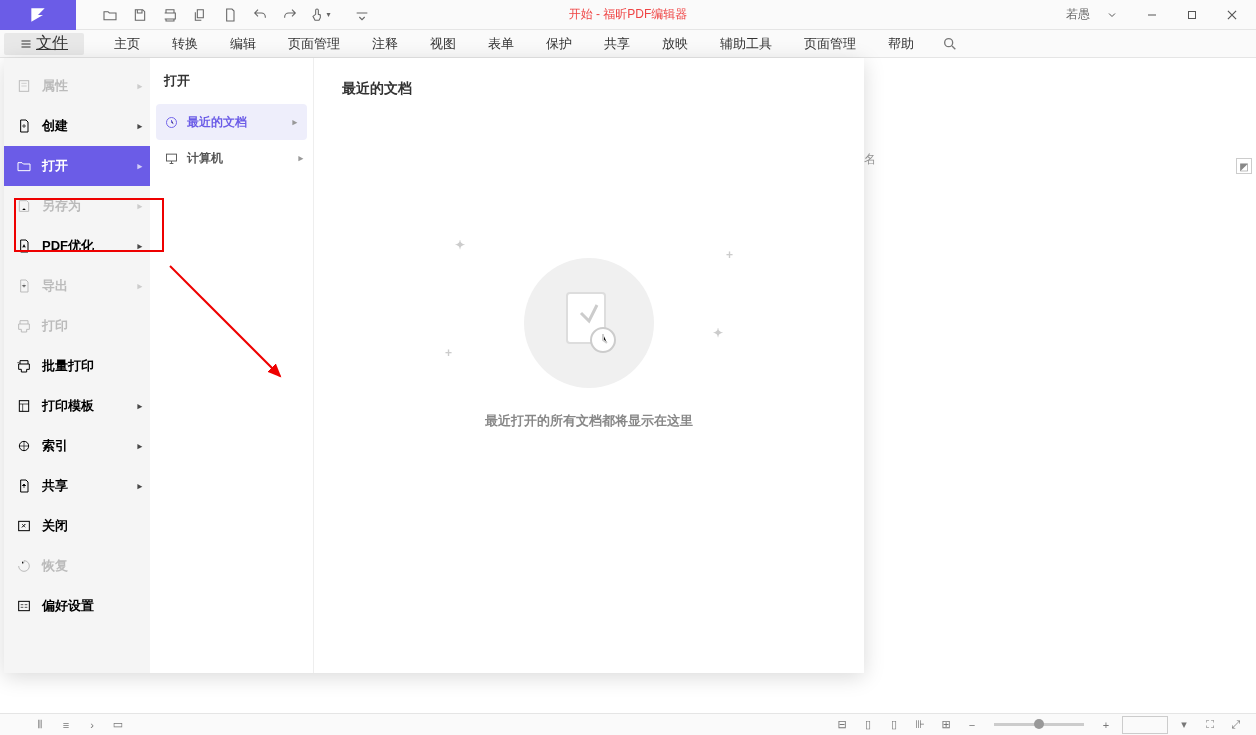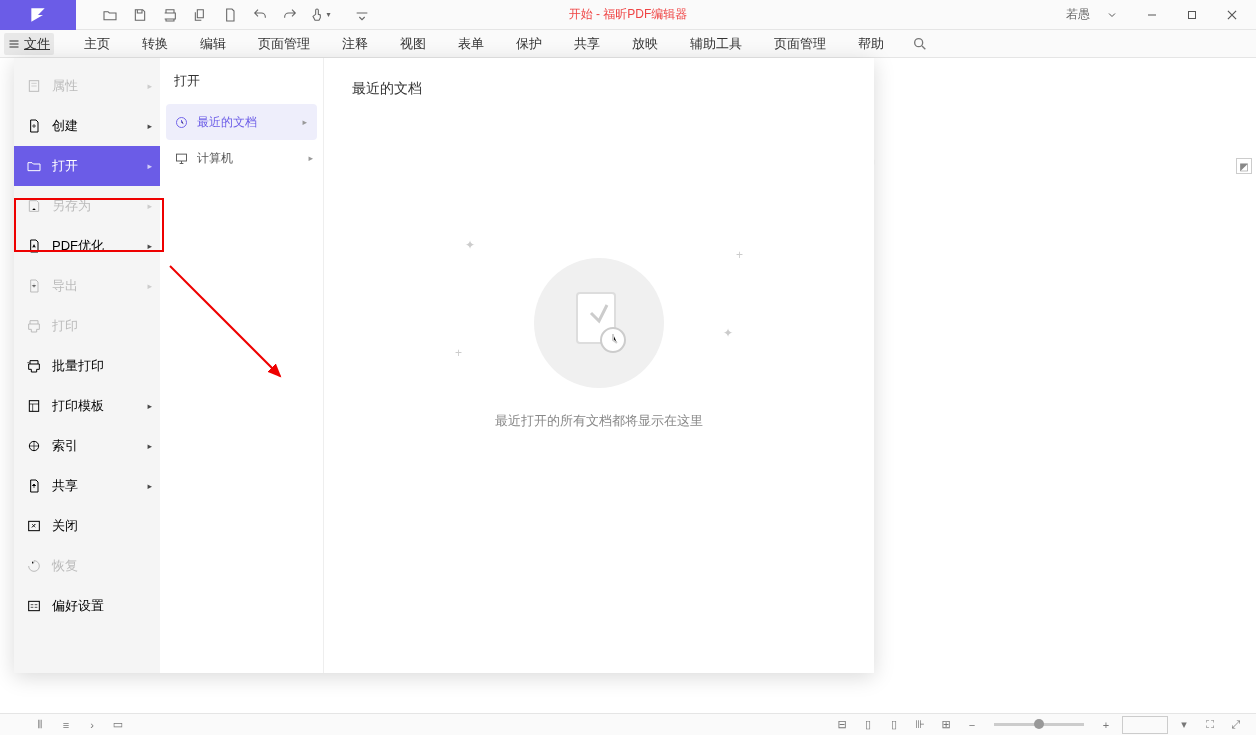--- a/index.html
+++ b/index.html
@@ -11,29 +11,29 @@
   .qat { display: flex; align-items: center; gap: 2px; padding-left: 20px; }
   .qat-btn { width: 28px; height: 26px; display: flex; align-items: center; justify-content: center; color: #666; cursor: pointer; }
   .qat-btn svg { width: 16px; height: 16px; }
   .title-center { position: absolute; left: 50%; transform: translateX(-50%); font-size: 12px; color: #ef4444; }
   .title-right { position: absolute; right: 6px; display: flex; align-items: center; gap: 4px; }
   .user-name { font-size: 12px; color: #666; }
   .win-btn { width: 36px; height: 26px; display: flex; align-items: center; justify-content: center; color: #555; cursor: pointer; }
 
   
   .ribbon { height: 28px; background: #fafafa; display: flex; align-items: center; border-bottom: 1px solid #e5e5e5; padding-left: 4px; }
-  .file-tab { height: 22px; background: #e8e8e8; padding: 0 4px; display: flex; align-items: center; gap: 4px; font-size: 13px; color: #333; cursor: pointer; border-radius: 2px; margin-right: 14px; text-decoration: underline; }
+  .file-tab { height: 22px; background: #e8e8e8; padding: 0 16px; display: flex; align-items: center; gap: 4px; font-size: 16px; color: #333; cursor: pointer; border-radius: 2px; margin-right: 14px; text-decoration: underline; }
   .ribbon-tab { padding: 0 16px; font-size: 13px; color: #333; cursor: pointer; height: 28px; display: flex; align-items: center; }
   .ribbon-search { margin-left: 10px; width: 20px; height: 20px; display:flex; align-items:center; justify-content:center; }
 
   
   .workspace { position: absolute; top: 58px; left: 0; right: 0; bottom: 22px; background: #fff; }
 
   
-  .file-panel { position: absolute; top: 0; left: 14px; width: 860px; height: 615px; background: #fff; box-shadow: 0 4px 20px rgba(0,0,0,.15); display: flex; }
+  .file-panel { position: absolute; top: 0; left: 4px; width: 860px; height: 615px; background: #fff; box-shadow: 0 4px 20px rgba(0,0,0,.15); display: flex; font-weight: bold; }
   .file-col1 { width: 146px; background: #f5f5f5; padding-top: 8px; }
   .file-item { height: 40px; display: flex; align-items: center; padding: 0 12px; gap: 10px; font-size: 13px; color: #000000; cursor: pointer; position: relative; }
   .file-item.disabled { color: #bbb; }
   .file-item.active { background: #6b5ce7; color: #fff; }
   .file-item .chev { position: absolute; right: 8px; font-size: 9px; color: inherit; opacity: .7; }
   .file-item svg { width: 16px; height: 16px; flex-shrink: 0; }
 
   .file-col2 { width: 164px; background: #fff; border-right: 1px solid #eee; padding-top: 14px; }
   .col2-title { font-size: 13px; color: #333; padding: 0 14px 14px; }
   .sub-item { height: 36px; display: flex; align-items: center; padding: 4px 14px; gap: 8px; font-size: 12px; color: #555; cursor: pointer; position: relative; }

